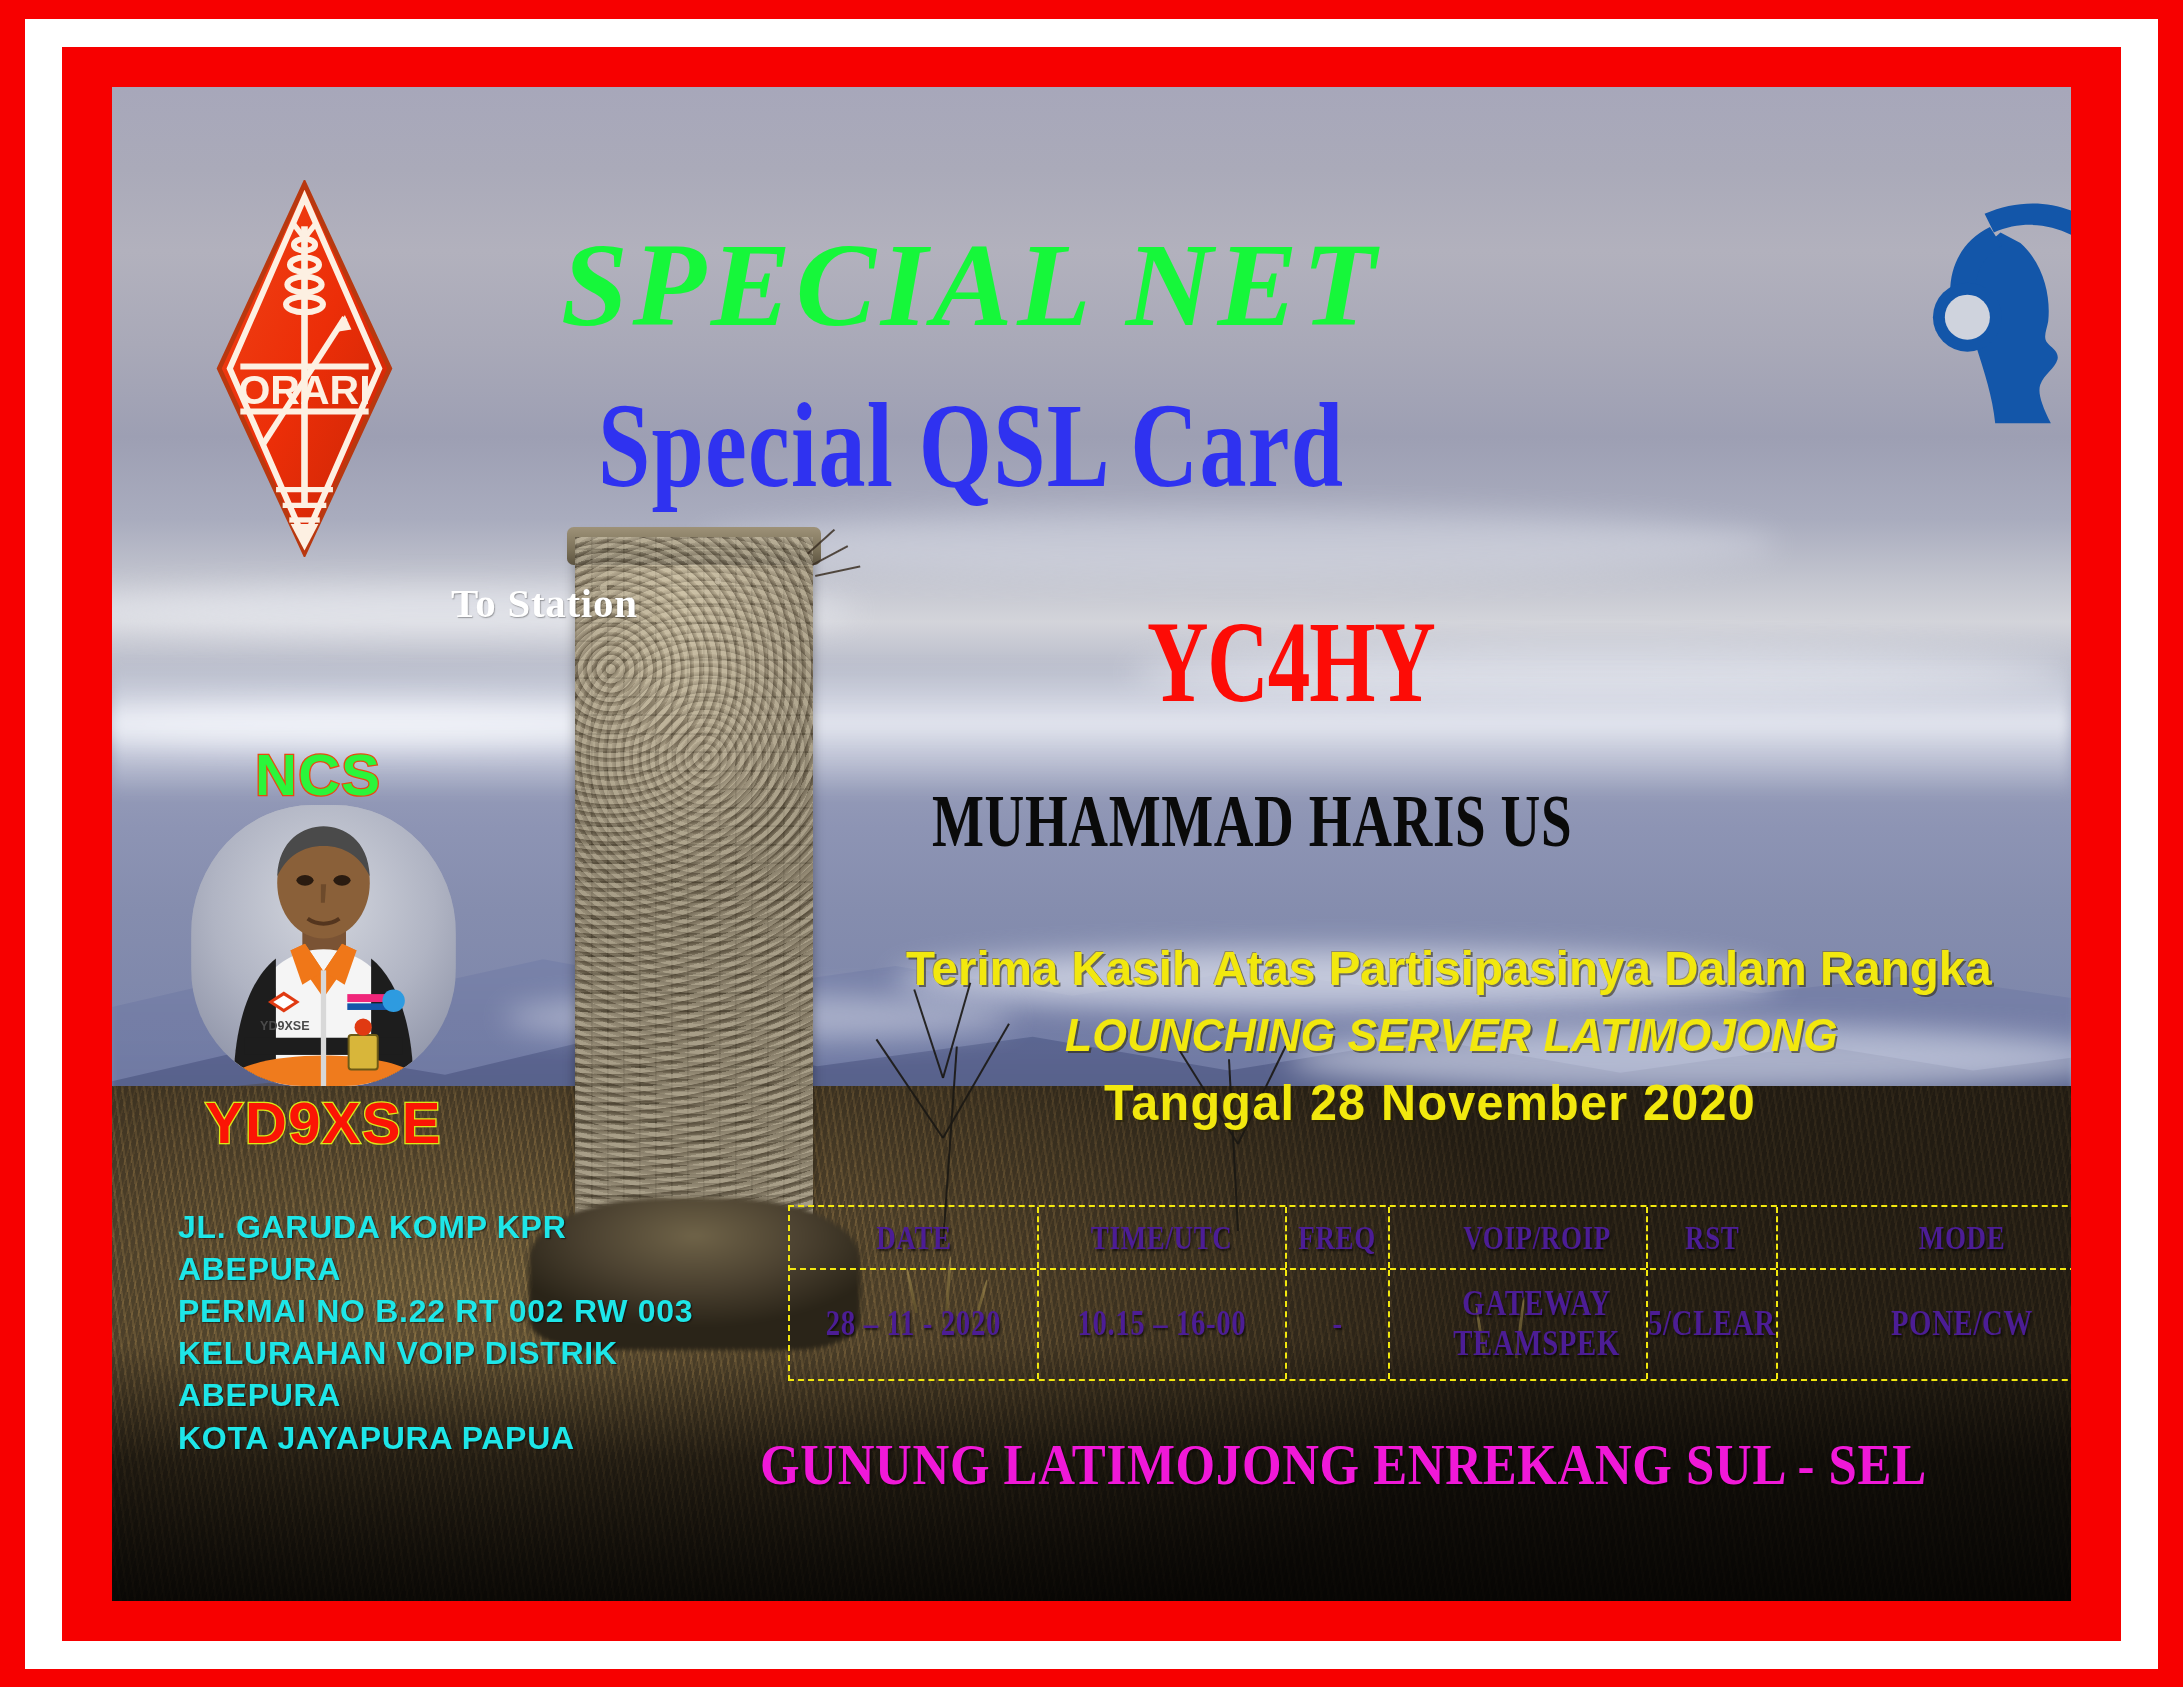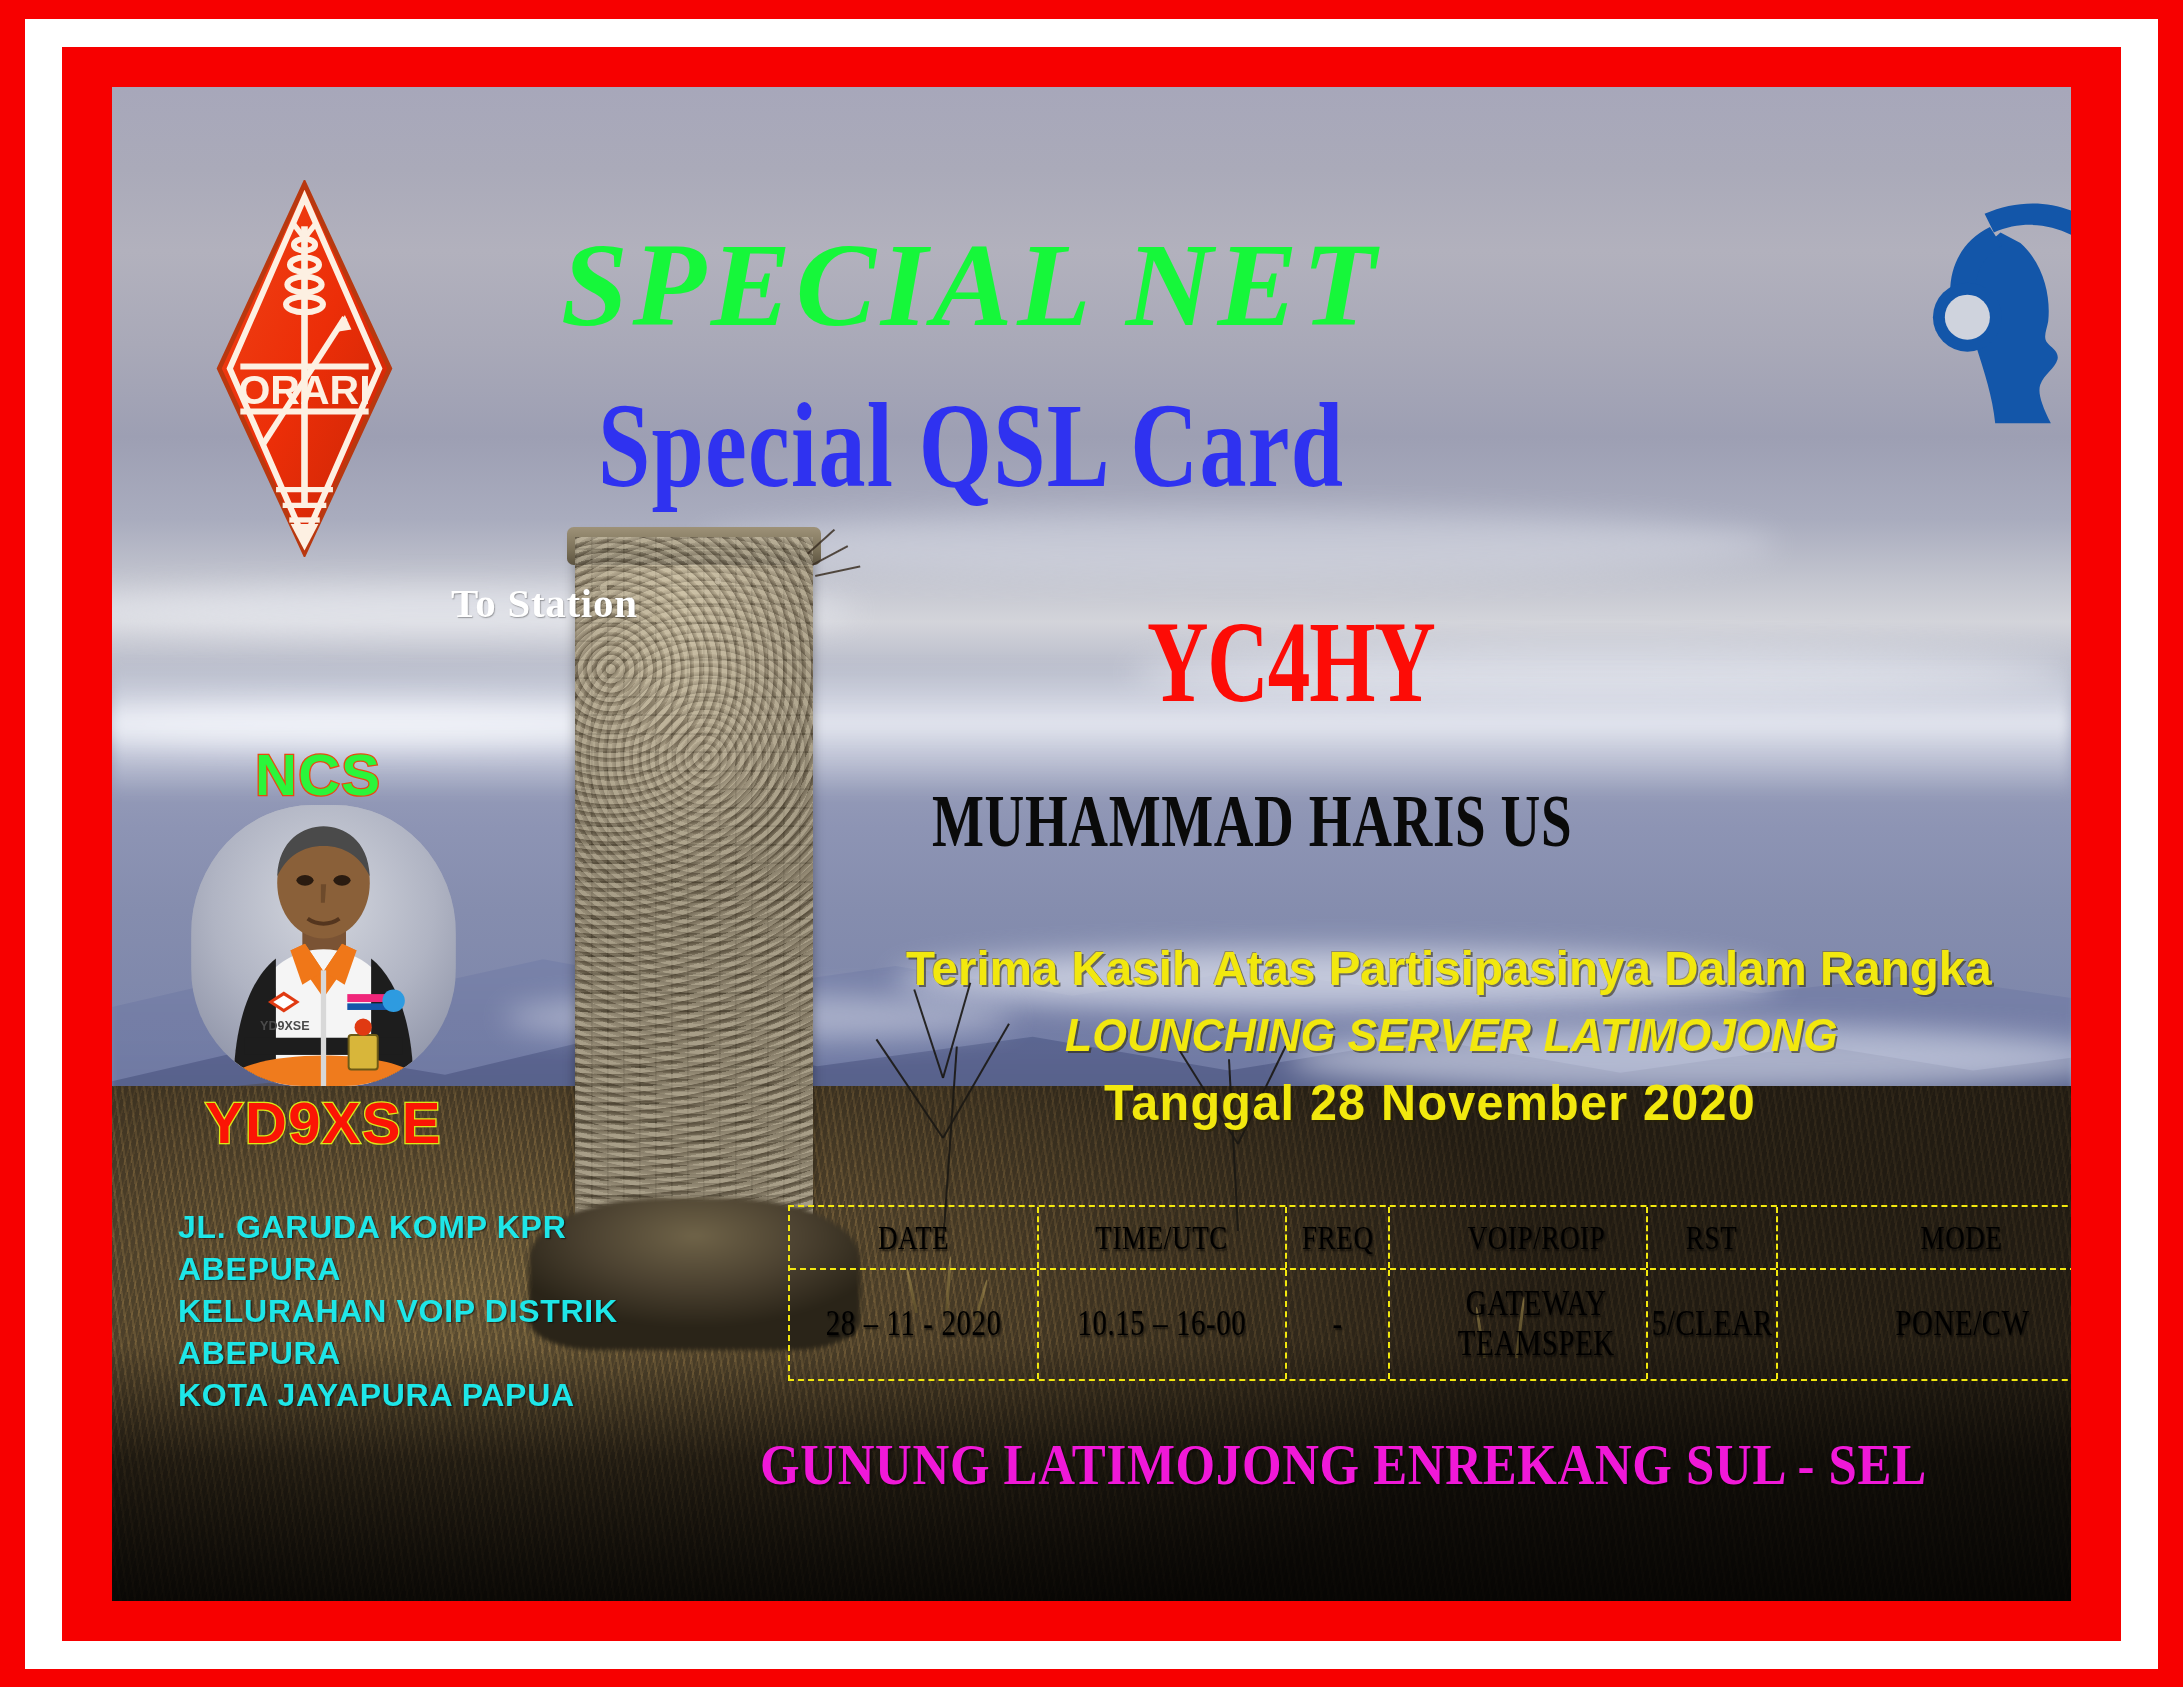--- a/index.html
+++ b/index.html
@@ -278,23 +278,23 @@
     width:1360px; height:176px;
     border:2px dashed #f2e80e;
     display:flex; flex-direction:column;
   }
   .qso-row{ display:flex; width:100%; }
   .qso-row.head{ height:64px; border-bottom:2px dashed #f2e80e; }
   .qso-row.body{ height:109px; }
   .qso-cell{
     display:flex; align-items:center; justify-content:center;
     border-right:2px dashed #f2e80e;
-    color:#000000;
-    font-family:"Liberation Serif", serif;
-    font-weight:normal;
+    color:#4c1d95;
+    font-family:"Liberation Serif", serif;
+    font-weight:bold;
     text-align:center;
     text-shadow:1.3px 1.3px 2px rgba(0,0,0,.6);
     transform-origin:center;
     padding:0 2.6px;
     line-height:1.12;
   }
   .qso-cell:last-child{ border-right:none; }
   .qso-row.head .qso-cell{ font-size:30px; letter-spacing:0.7px; }
   .qso-row.body .qso-cell{ font-size:32px; letter-spacing:0.7px; }
   .qso-cell > span{ display:inline-block; transform:scaleY(1.12) scaleX(.9); }
@@ -490,20 +490,21 @@
         <div class="thanks-1">Terima Kasih Atas Partisipasinya Dalam Rangka</div>
         <div class="thanks-2">LOUNCHING SERVER LATIMOJONG</div>
         <div class="thanks-3">Tanggal  28  November  2020</div>
 
         <div class="ncs">NCS</div>
         <div class="ncs-call">YD9XSE</div>
 
         <div class="addr-block">
           <div>JL. GARUDA KOMP KPR</div>
           <div>ABEPURA</div>
+          <div>PERMAI NO B.22 RT 002 RW 003</div>
           <div>KELURAHAN VOIP DISTRIK</div>
           <div>ABEPURA</div>
           <div>KOTA JAYAPURA PAPUA</div>
         </div>
 
         <div class="qso-table">
           <div class="qso-row head">
             <div class="qso-cell c-date">
                 <span>DATE</span>
               </div>

